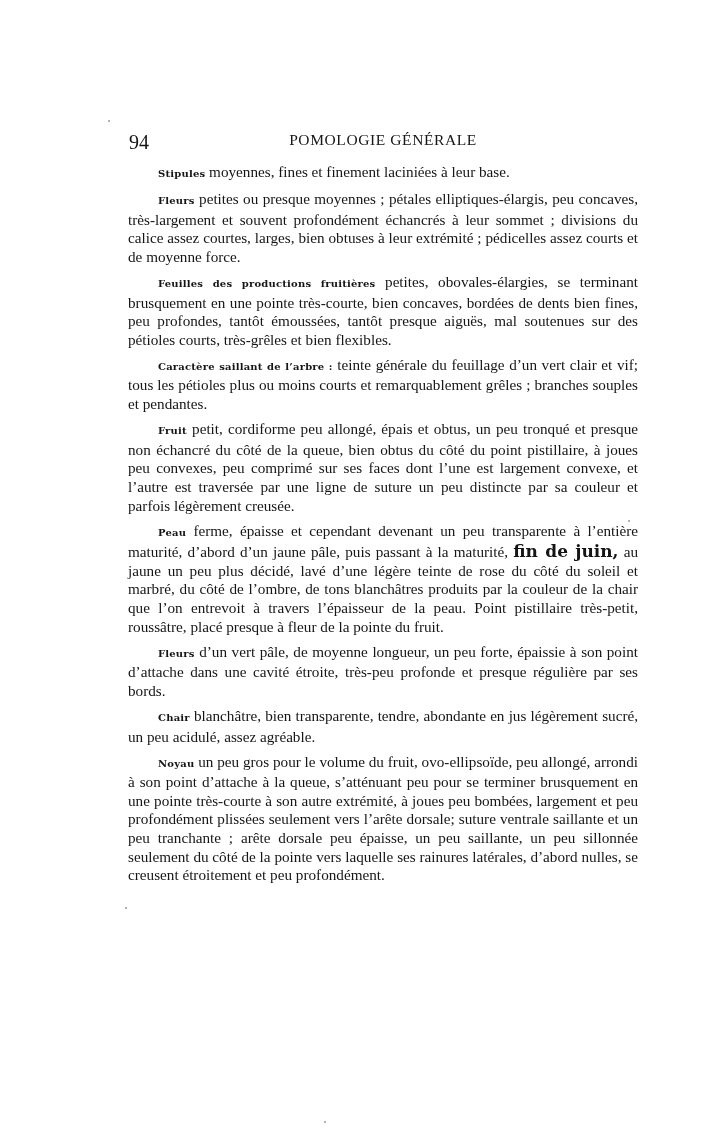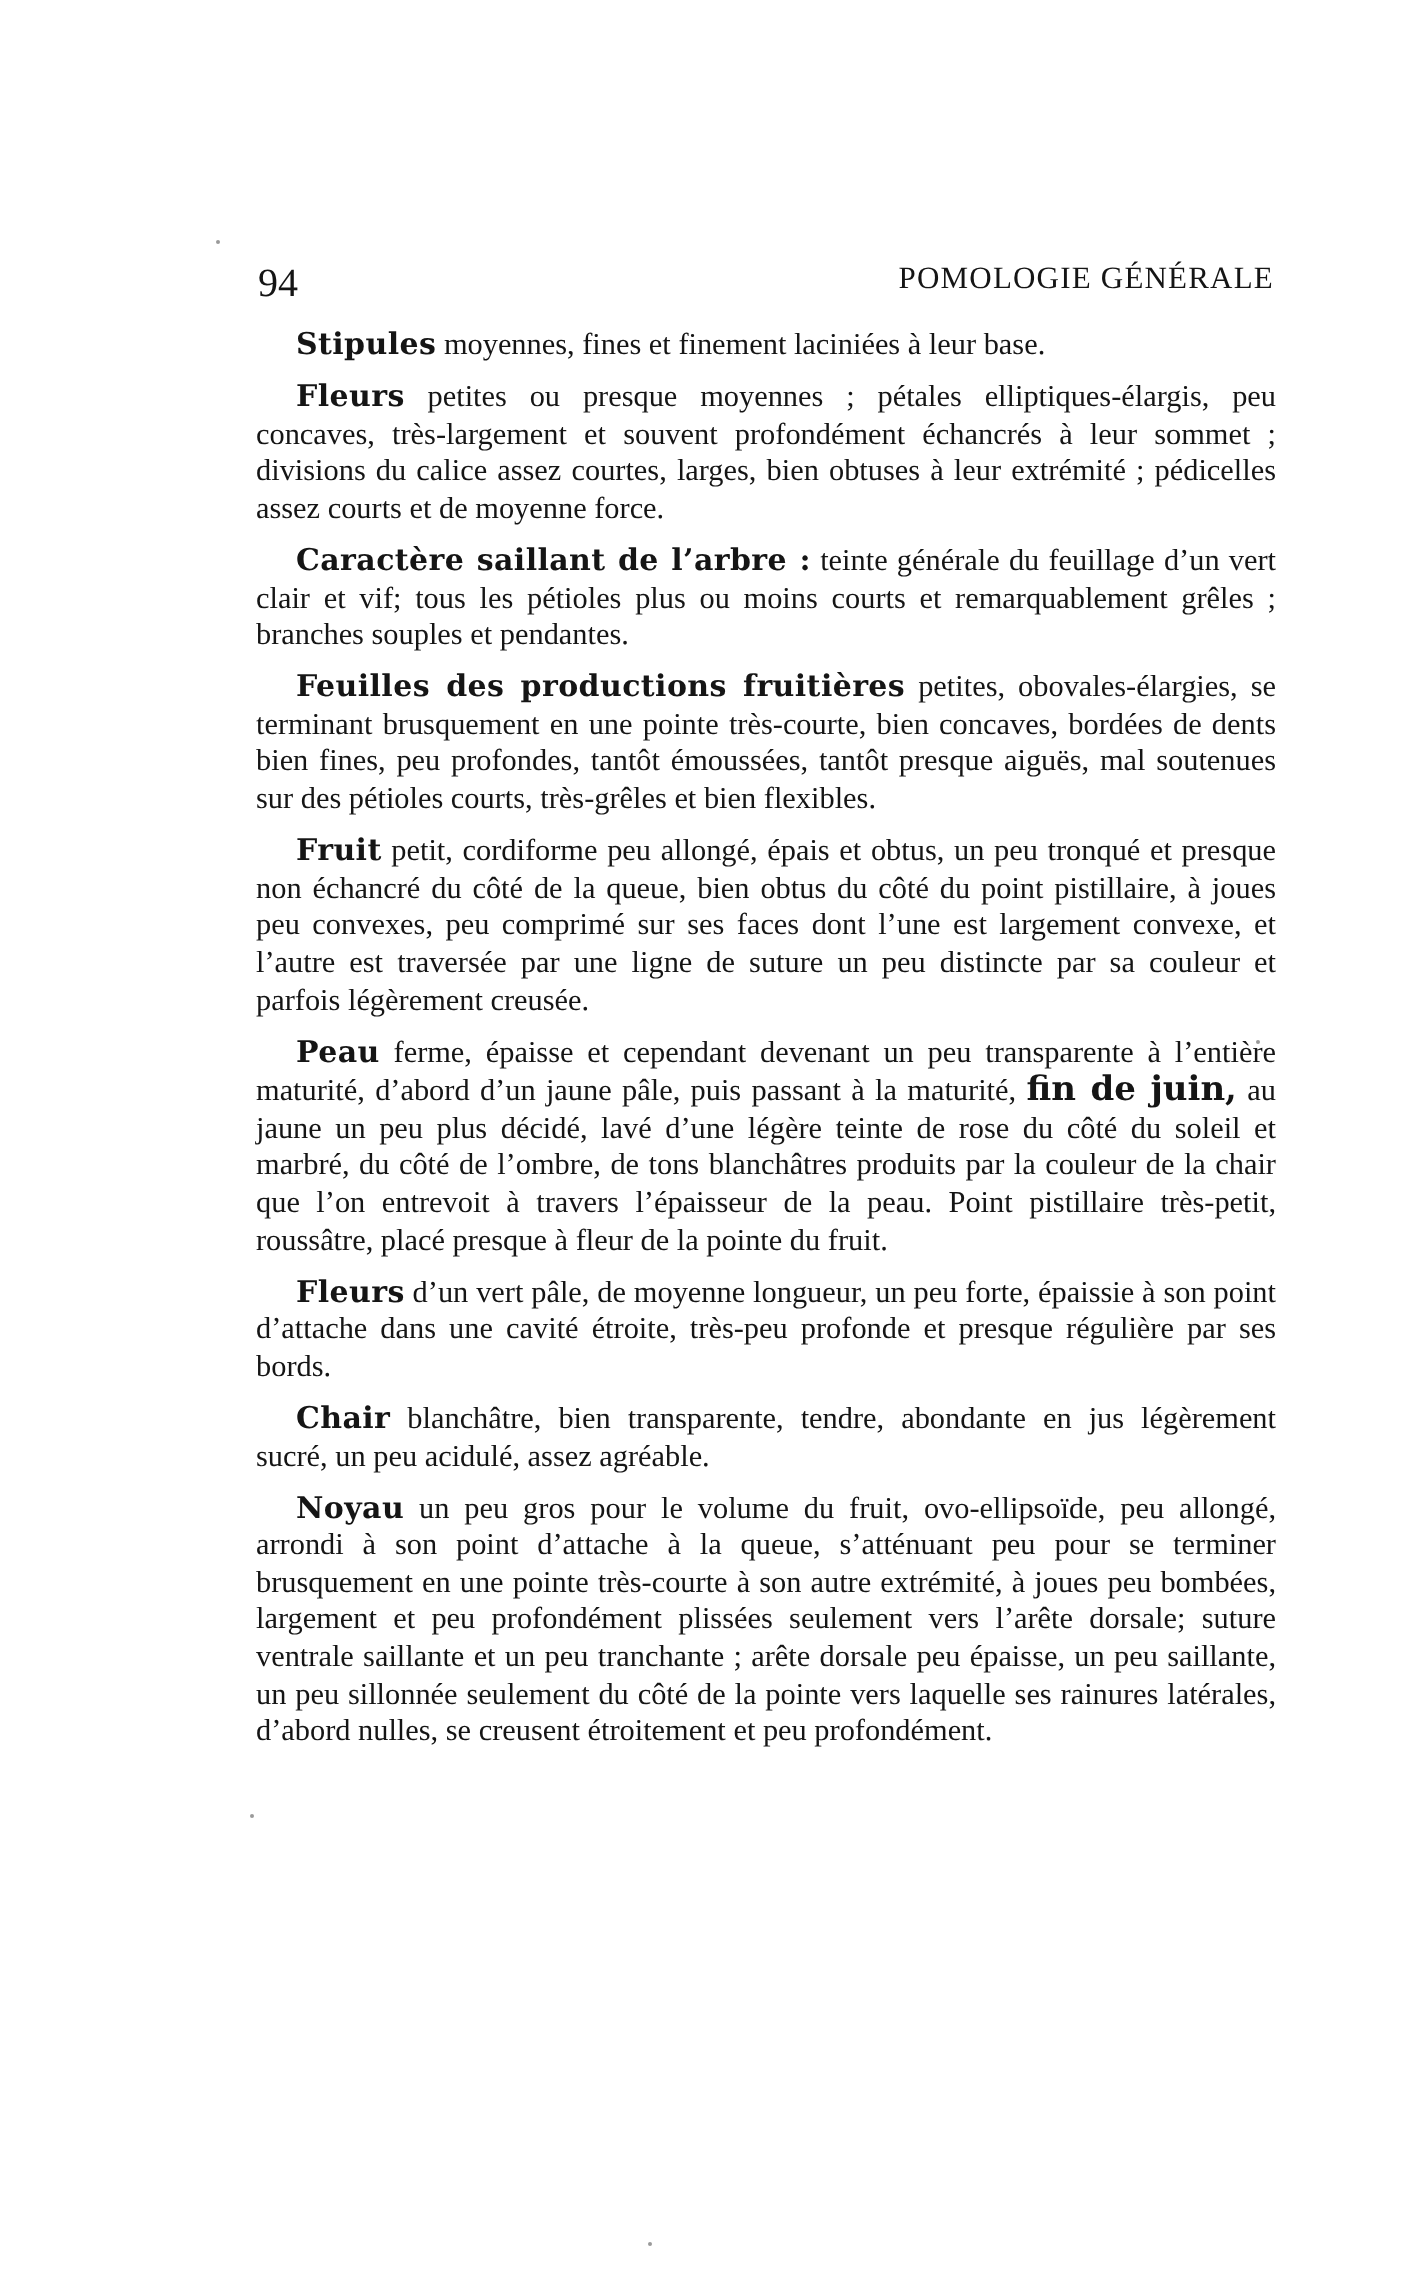--- a/index.html
+++ b/index.html
@@ -33,43 +33,44 @@
     position: absolute;
     left: 0;
     top: 0;
     font-size: 20px;
   }
   .header-title {
     position: absolute;
     left: 0;
     right: 0;
     top: 0;
-    text-align: right;
+    text-align: center;
     letter-spacing: 0.6px;
     font-size: 15.5px;
   }
   .body-text {
     position: absolute;
     left: 128px;
     top: 163px;
     width: 510px;
     font-size: 15.2px;
     line-height: 18.6px;
   }
   .para {
     margin: 0 0 6.5px 0;
     text-indent: 20px;
     text-align: justify;
     hyphens: manual;
   }
   .lead {
     font-family: "DejaVu Serif", "Liberation Serif", serif;
     font-weight: bold;
-    font-size: 15px;
+    font-size: 10px;
     letter-spacing: 0.2px;
+    margin-left: 10px;
   }
   .inline-bold {
     font-family: "DejaVu Serif", "Liberation Serif", serif;
     font-weight: bold;
     font-size: 17px;
   }
   .speck {
     position: absolute;
     width: 2px;
     height: 2px;
@@ -92,25 +93,25 @@
     <p class="para">
       <span class="lead">Stipules</span><span> moyennes, fines et finement laciniées à leur base.</span>
     </p>
 
 
     <p class="para">
       <span class="lead">Fleurs</span><span> petites ou presque moyennes ; pétales elliptiques-élargis, peu concaves, très-largement et souvent profondément échancrés à leur sommet ; divisions du calice assez courtes, larges, bien obtuses à leur extrémité ; pédicelles assez courts et de moyenne force.</span>
     </p>
 
     <p class="para">
-      <span class="lead">Caractère saillant de l’arbre :</span><span> teinte générale du feuillage d’un vert clair et vif; tous les pétioles plus ou moins courts et remarquablement grêles ; branches souples et pendantes.</span>
+      <span class="lead">Feuilles des productions fruitières</span><span> petites, obovales-élargies, se ter­minant brusquement en une pointe très-courte, bien concaves, bordées de dents bien fines, peu profondes, tantôt émoussées, tantôt presque aiguës, mal soutenues sur des pétioles courts, très-grêles et bien flexibles.</span>
     </p>
 
     <p class="para">
-      <span class="lead">Feuilles des productions fruitières</span><span> petites, obovales-élargies, se ter­minant brusquement en une pointe très-courte, bien concaves, bordées de dents bien fines, peu profondes, tantôt émoussées, tantôt presque aiguës, mal soutenues sur des pétioles courts, très-grêles et bien flexibles.</span>
+      <span class="lead">Caractère saillant de l’arbre :</span><span> teinte générale du feuillage d’un vert clair et vif; tous les pétioles plus ou moins courts et remarquablement grêles ; branches souples et pendantes.</span>
     </p>
 
     <p class="para">
       <span class="lead">Fruit</span><span> petit, cordiforme peu allongé, épais et obtus, un peu tronqué et presque non échancré du côté de la queue, bien obtus du côté du point pistillaire, à joues peu convexes, peu comprimé sur ses faces dont l’une est largement convexe, et l’autre est traversée par une ligne de suture un peu distincte par sa couleur et parfois légèrement creusée.</span>
     </p>
 
     <p class="para">
       <span class="lead">Peau</span><span> ferme, épaisse et cependant devenant un peu transparente à l’entière maturité, d’abord d’un jaune pâle, puis passant à la maturité, </span><span class="inline-bold">fin de juin,</span><span> au jaune un peu plus décidé, lavé d’une légère teinte de rose du côté du soleil et marbré, du côté de l’ombre, de tons blanchâtres produits par la couleur de la chair que l’on entrevoit à travers l’épaisseur de la peau. Point pistillaire très-petit, roussâtre, placé presque à fleur de la pointe du fruit.</span>
     </p>
 

